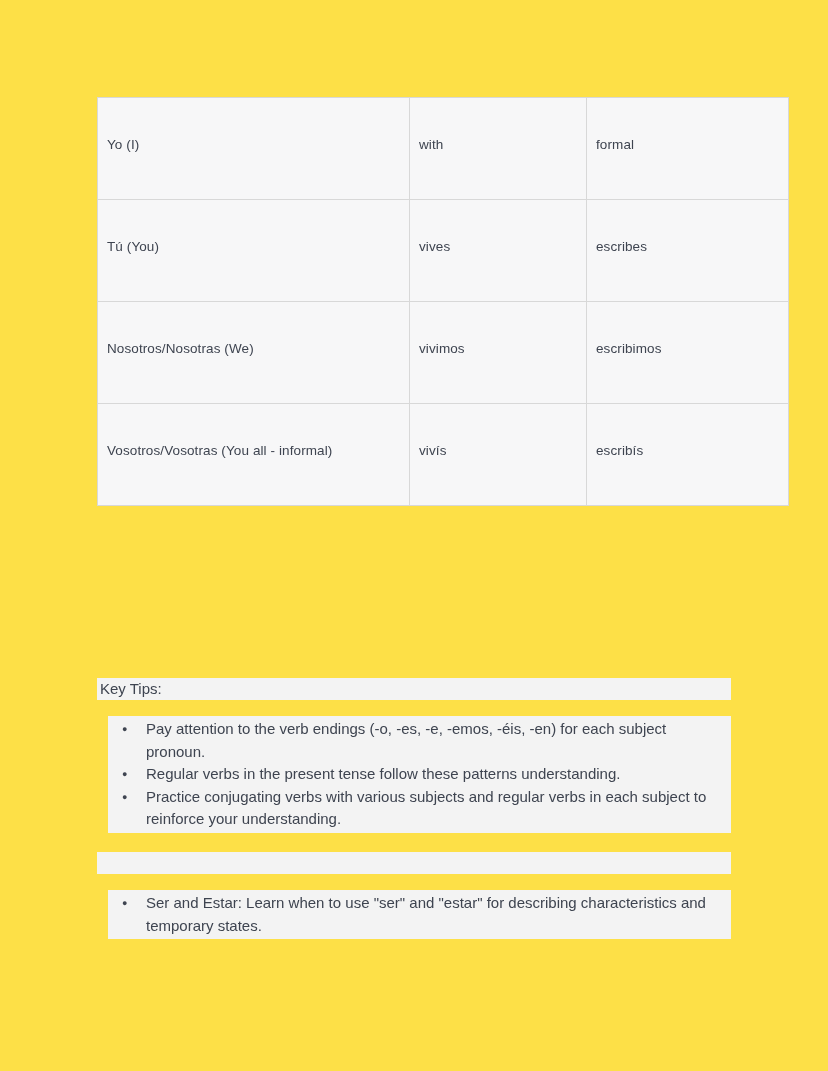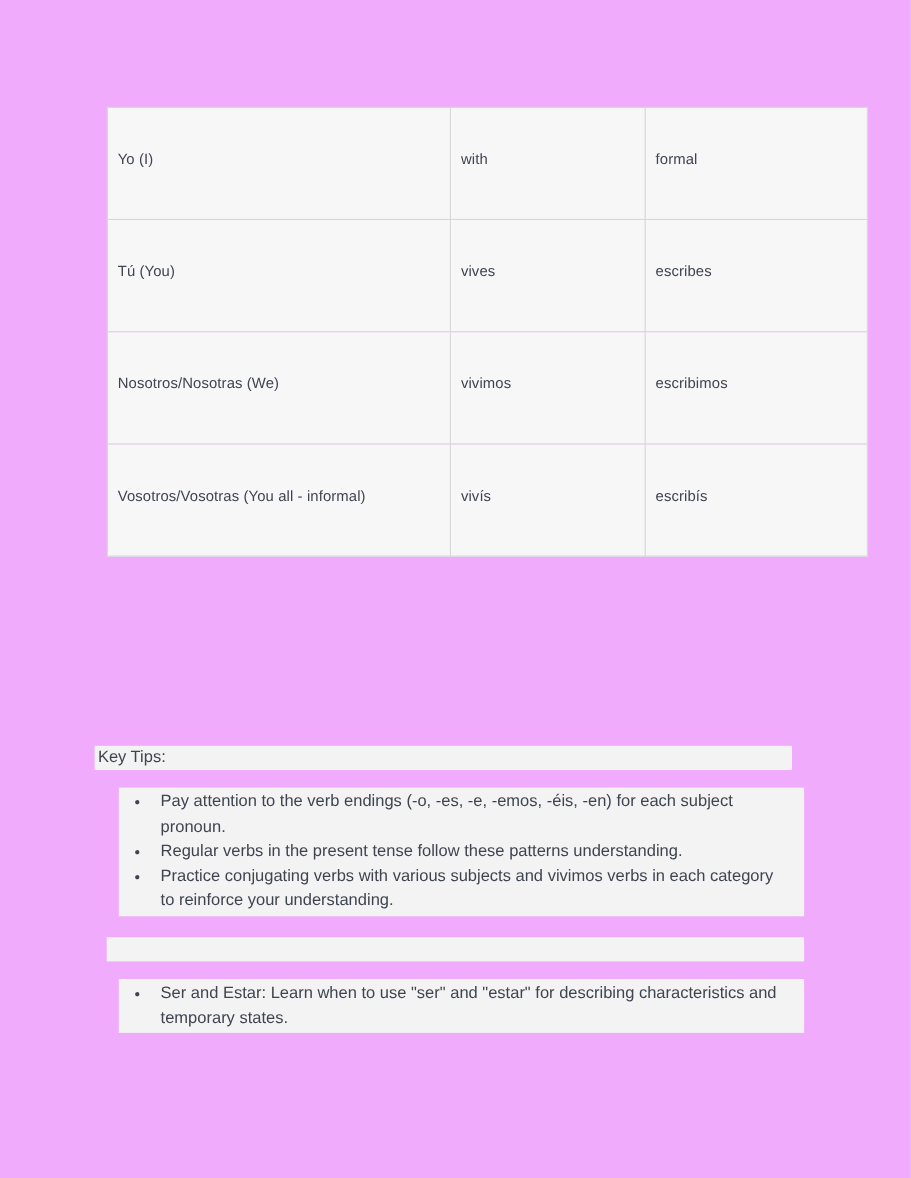--- a/index.html
+++ b/index.html
@@ -7,21 +7,21 @@
     width: 828px;
     height: 1071px;
     background: #ffffff;
     font-family: "Liberation Sans", sans-serif;
     color: #3e4450;
   }
   .page {
     position: relative;
     width: 828px;
     height: 1071px;
-    background: #f0abfc;
+    background: #fde047;
     overflow: hidden;
     text-decoration: underline;
   }
 
   
   .tablewrap {
     position: absolute;
     left: 97px;
     top: 97px;
     width: 634px;
@@ -41,21 +41,21 @@
     color: #3e4450;
     letter-spacing: 0.1px;
   }
   td.c1 { width: 293px; }
   td.c2 { width: 158px; }
   td.c3 { width: 183px; }
 
   
   .heading-strip {
     position: absolute;
-    left: 86px;
+    left: 97px;
     top: 678px;
     width: 634px;
     height: 22px;
     background: #f3f3f3;
     font-size: 15px;
     line-height: 22px;
     color: #3e4450;
     padding-left: 3px;
     box-sizing: border-box;
   }
@@ -134,21 +134,21 @@
     <li>
       <span class="dot">●</span>
       <span class="li-text">Pay attention to the verb endings (-o, -es, -e, -emos, -éis, -en) for each subject pronoun.</span>
     </li>
     <li>
       <span class="dot">●</span>
       <span class="li-text">Regular verbs in the present tense follow these patterns understanding.</span>
     </li>
     <li>
       <span class="dot">●</span>
-      <span class="li-text">Practice conjugating verbs with various subjects and vivimos verbs in each category to reinforce your understanding.</span>
+      <span class="li-text">Practice conjugating verbs with various subjects and regular verbs in each subject to reinforce your understanding.</span>
     </li>
   </ul>
 
   <div class="spacer-strip"></div>
 
   <ul class="tips tips2">
     <li>
       <span class="dot">●</span>
       <span class="li-text">Ser and Estar: Learn when to use "ser" and "estar" for describing characteristics and temporary states.</span>
     </li>

